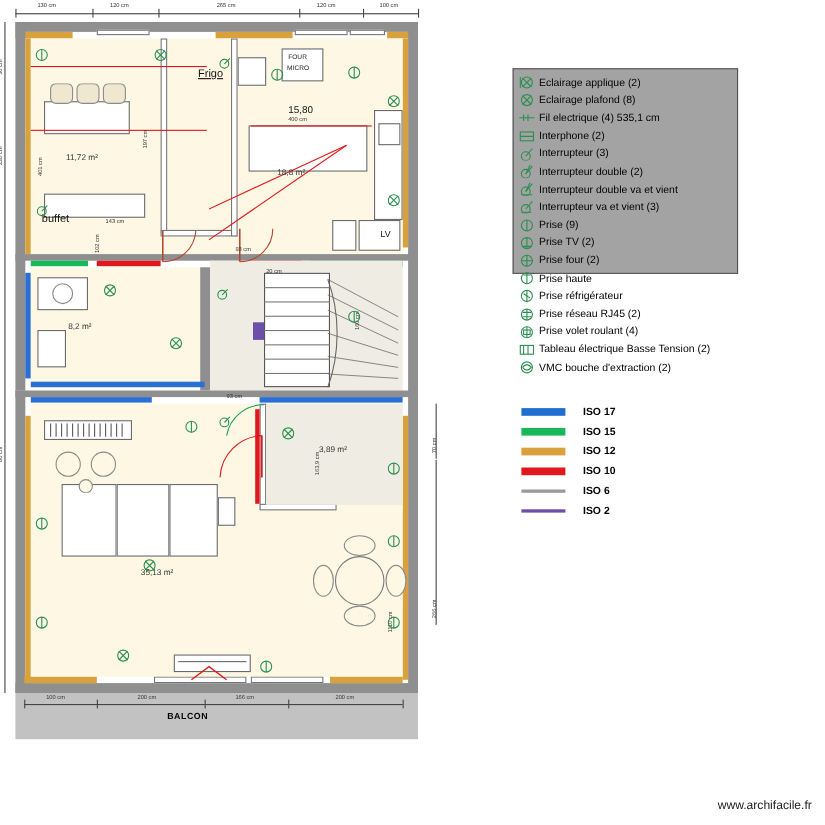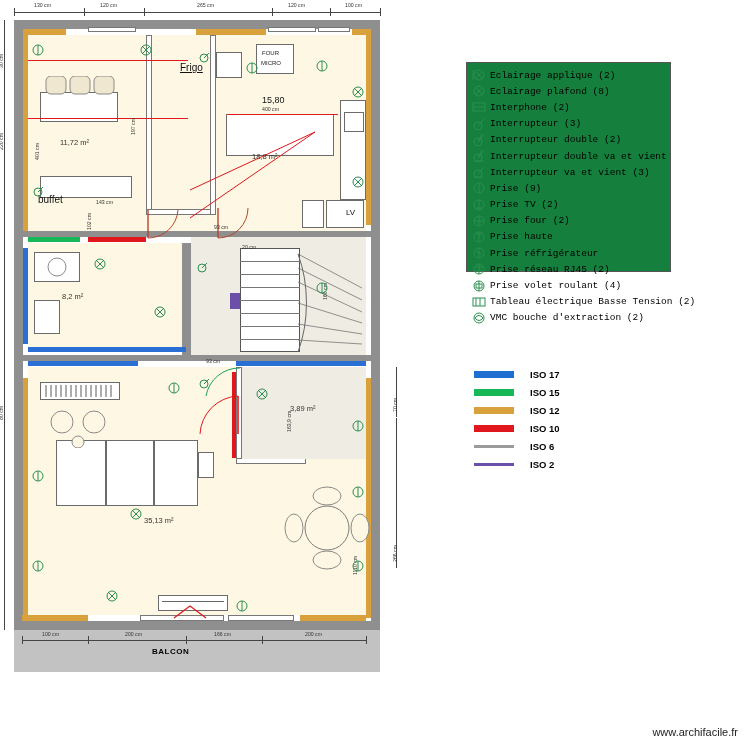--- a/index.html
+++ b/index.html
@@ -3,24 +3,23 @@
 <meta charset="utf-8">
 <style>
   html,body{margin:0;padding:0;}
   body{
     width:750px;height:750px;position:relative;background:#ffffff;
     font-family:"Liberation Sans",sans-serif;color:#000;overflow:hidden;
   }
   .abs{position:absolute;}
   
   #legend-box{
-    left:466px;top:62px;width:205px;height:210px;
-    border:1px solid #555;background:#15803d;box-sizing:border-box;
+    left:466px;top:62px;width:205px;height:187px;
+    border:1px solid #555;background:#a3a3a3;box-sizing:border-box;
     padding:4px 3px 0 3px;
-    font-family:Liberation Mono, monospace;
   }
   .leg-row{display:flex;align-items:center;height:16.2px;}
   .leg-sym{width:18px;height:14px;flex:0 0 18px;display:flex;align-items:center;justify-content:center;}
   .leg-sym svg{display:block;}
   .leg-txt{font-size:9.5px;line-height:11px;white-space:nowrap;padding-left:2px;}
   
   #iso-legend{left:474px;top:365px;width:150px;}
   .iso-row{display:flex;align-items:center;height:18px;}
   .iso-swatch{width:40px;height:7px;flex:0 0 40px;}
   .iso-label{font-size:9.5px;font-weight:bold;padding-left:16px;}
@@ -245,21 +244,21 @@
   <div class="furn-w" style="left:158px;top:595px;width:70px;height:16px;"></div>
   <div class="tick-h" style="left:162px;top:601px;width:62px;background:#666;"></div>
   <svg class="abs" style="left:164px;top:604px;" width="70" height="18">
     <path d="M10 14 L26 2 L42 14" fill="none" stroke="#e0171c" stroke-width="1.2"></path>
   </svg>
 
   <div class="room-label" style="left:60px;top:138px;text-align:right;">11,72 m²</div>
   <div class="room-label" style="left:252px;top:152px;">18,8 m²</div>
   <div class="room-label" style="left:62px;top:292px;">8,2 m²</div>
   <div class="room-label" style="left:290px;top:404px;">3,89 m²</div>
-  <div class="room-label" style="left:144px;top:516px;">35,13 m²</div>
+  <div class="room-label" style="left:128px;top:516px;">35,13 m²</div>
 
   <div class="dim" style="left:96px;top:199px;">143 cm</div>
   <div class="dim" style="left:214px;top:224px;">93 cm</div>
   <div class="dim" style="left:206px;top:358px;">93 cm</div>
   <div class="dim" style="left:242px;top:244px;">20 cm</div>
   <div class="dimv" style="left:86px;top:230px;">102 cm</div>
   <div class="dimv" style="left:130px;top:135px;">197 cm</div>
   <div class="dimv" style="left:34px;top:160px;">401 cm</div>
   <div class="dimv" style="left:286px;top:432px;">163,9 cm</div>
   <div class="dimv" style="left:322px;top:300px;">160 cm</div>
@@ -401,20 +400,30 @@
     <span class="leg-sym">
       <svg width="14" height="12">
           <circle cx="7" cy="6" r="5" fill="none" stroke="#2a8f4f"></circle>
           <line x1="3" y1="2" x2="11" y2="10" stroke="#2a8f4f"></line>
           <line x1="11" y1="2" x2="3" y2="10" stroke="#2a8f4f"></line>
         </svg>
     </span>
     <span class="leg-txt">Eclairage plafond (8)</span>
   </div>
 
+  <div class="leg-row">
+    <span class="leg-sym">
+      <svg width="16" height="12">
+          <line x1="1" y1="6" x2="15" y2="6" stroke="#2a8f4f"></line>
+          <line x1="5" y1="3" x2="5" y2="9" stroke="#2a8f4f"></line>
+          <line x1="9" y1="3" x2="9" y2="9" stroke="#2a8f4f"></line>
+        </svg>
+    </span>
+    <span class="leg-txt">Fil electrique (4) 535,1 cm</span>
+  </div>
 
   <div class="leg-row">
     <span class="leg-sym">
       <svg width="16" height="12">
           <rect x="2" y="2" width="12" height="8" fill="none" stroke="#2a8f4f"></rect>
           <line x1="2" y1="6" x2="14" y2="6" stroke="#2a8f4f"></line>
         </svg>
     </span>
     <span class="leg-txt">Interphone (2)</span>
   </div>

